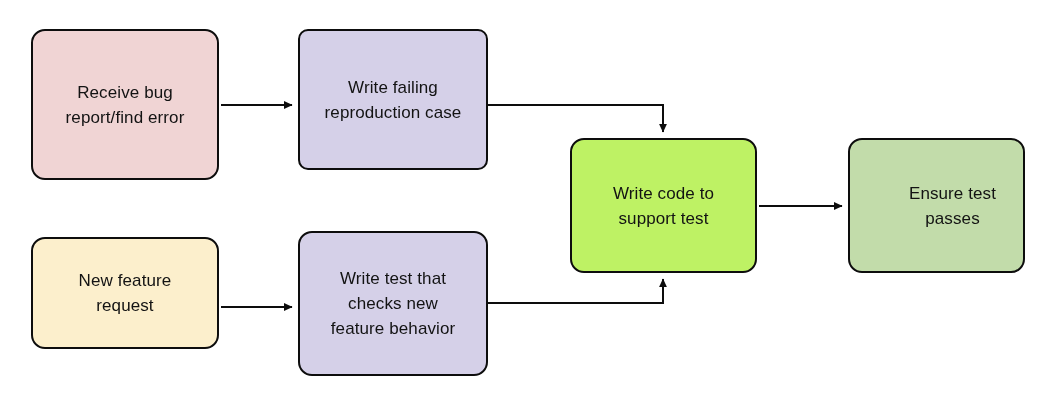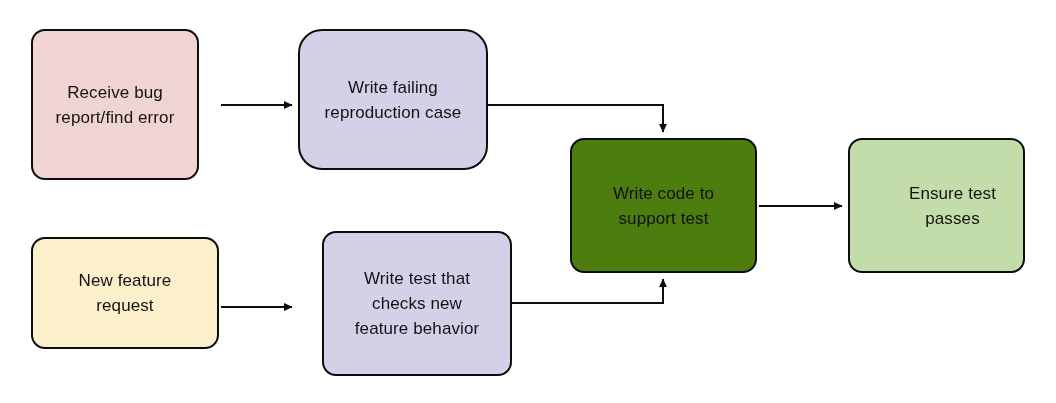--- a/index.html
+++ b/index.html
@@ -60,42 +60,42 @@
     </defs>
     <g id="connectors" fill="none" stroke="#0d0d0d" stroke-width="2" stroke-linecap="butt" stroke-linejoin="miter">
         <path d="M 221 105 L 292 105" marker-end="url(#arrowhead)"></path>
         <path d="M 221 307 L 292 307" marker-end="url(#arrowhead)"></path>
         <path d="M 488 105 L 663 105 L 663 132" marker-end="url(#arrowhead)"></path>
         <path d="M 488 303 L 663 303 L 663 279" marker-end="url(#arrowhead)"></path>
         <path d="M 759 206 L 842 206" marker-end="url(#arrowhead)"></path>
       </g>
   </svg>
 
-  <div class="node" style="left: 31px; top: 29px; width: 168px; height: 151px; background: rgb(240, 212, 212); border-color: rgb(13, 13, 13); border-width: 2px; border-radius: 14px; color: rgb(19, 19, 19);">
+  <div class="node" style="left: 31px; top: 29px; width: 188px; height: 151px; background: rgb(240, 212, 212); border-color: rgb(13, 13, 13); border-width: 2px; border-radius: 14px; color: rgb(19, 19, 19);">
     <span class="node-label">Receive bug
 report/find error</span>
   </div>
 
-  <div class="node" style="left: 298px; top: 29px; width: 190px; height: 141px; background: rgb(213, 208, 232); border-color: rgb(13, 13, 13); border-width: 2px; border-radius: 24px; color: rgb(19, 19, 19);">
+  <div class="node" style="left: 298px; top: 29px; width: 190px; height: 141px; background: rgb(213, 208, 232); border-color: rgb(13, 13, 13); border-width: 2px; border-radius: 10px; color: rgb(19, 19, 19);">
     <span class="node-label">Write failing
 reproduction case</span>
   </div>
 
   <div class="node" style="left: 31px; top: 237px; width: 188px; height: 112px; background: rgb(252, 239, 204); border-color: rgb(13, 13, 13); border-width: 2px; border-radius: 14px; color: rgb(19, 19, 19);">
     <span class="node-label">New feature
 request</span>
   </div>
 
-  <div class="node" style="left: 298px; top: 231px; width: 190px; height: 145px; background: rgb(213, 208, 232); border-color: rgb(13, 13, 13); border-width: 2px; border-radius: 14px; color: rgb(19, 19, 19); margin-left: 24px;">
+  <div class="node" style="left: 298px; top: 231px; width: 190px; height: 145px; background: rgb(213, 208, 232); border-color: rgb(13, 13, 13); border-width: 2px; border-radius: 14px; color: rgb(19, 19, 19);">
     <span class="node-label">Write test that
 checks new
 feature behavior</span>
   </div>
 
-  <div class="node" style="left: 570px; top: 138px; width: 187px; height: 135px; background: #4d7c0f; border-color: rgb(13, 13, 13); border-width: 2px; border-radius: 14px; color: rgb(19, 19, 19);">
+  <div class="node" style="left: 570px; top: 138px; width: 187px; height: 135px; background: #bef264; border-color: rgb(13, 13, 13); border-width: 2px; border-radius: 14px; color: rgb(19, 19, 19);">
     <span class="node-label">Write code to
 support test</span>
   </div>
 
   <div class="node" style="left: 848px; top: 138px; width: 177px; height: 135px; background: rgb(194, 220, 170); border-color: rgb(13, 13, 13); border-width: 2px; border-radius: 14px; color: rgb(19, 19, 19); padding-left: 40px;">
     <span class="node-label">Ensure test passes</span>
   </div>
 
 </div>
 

